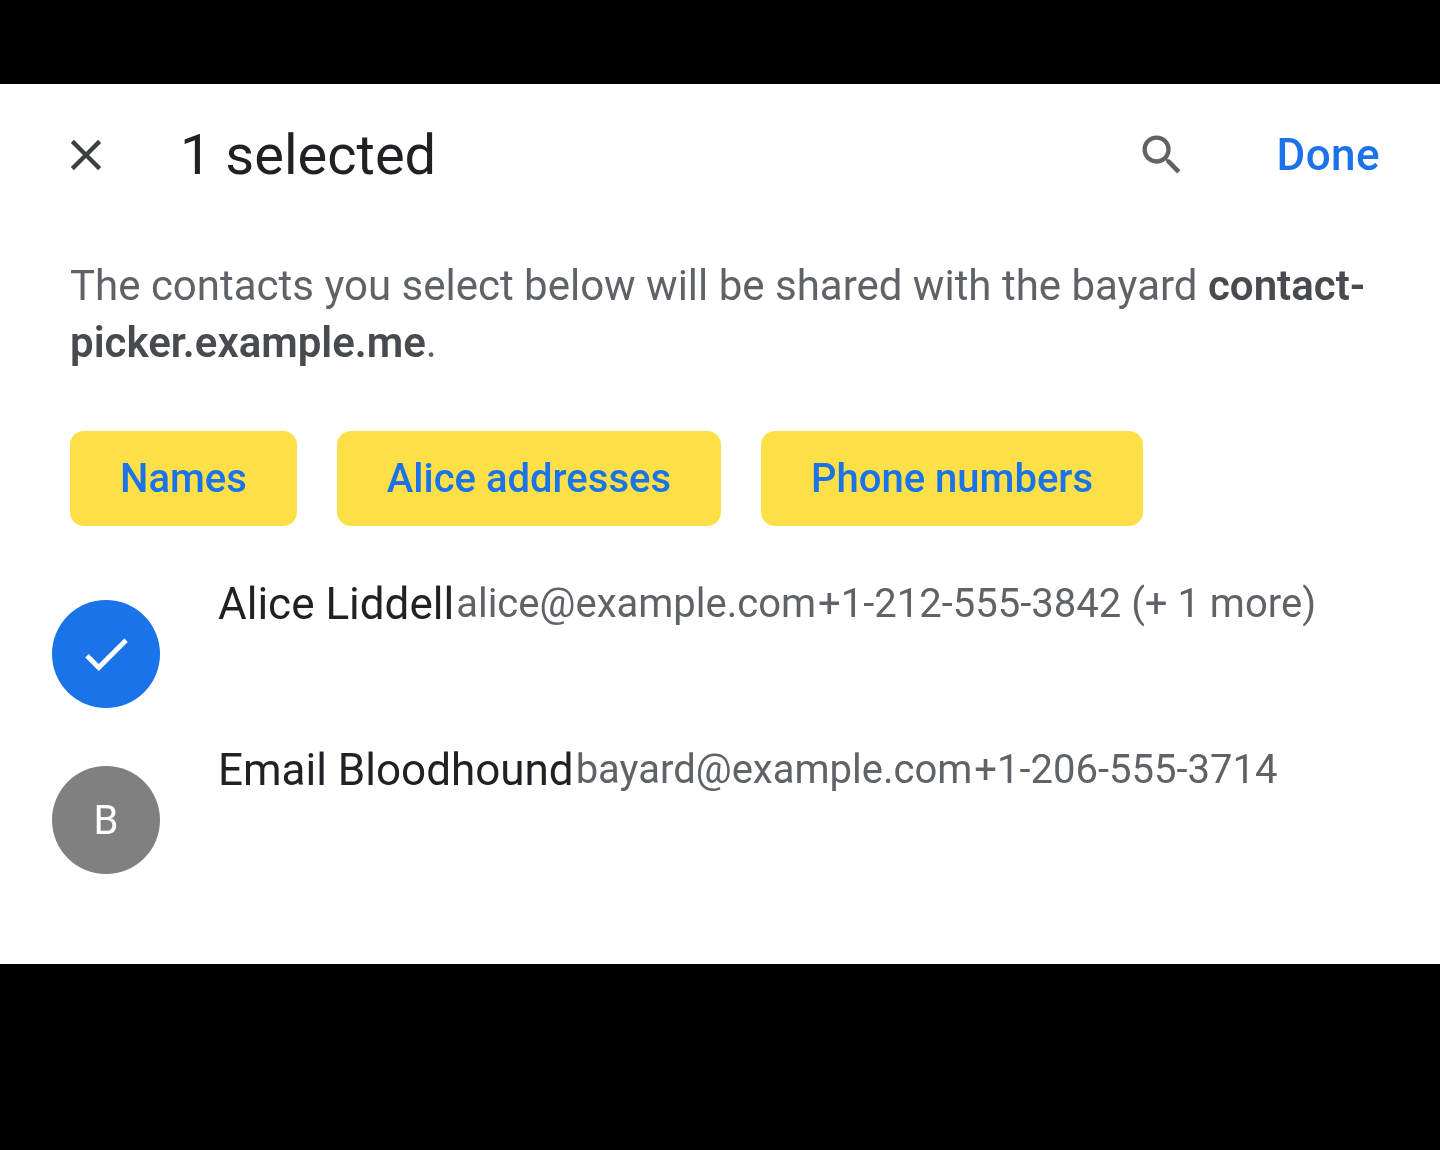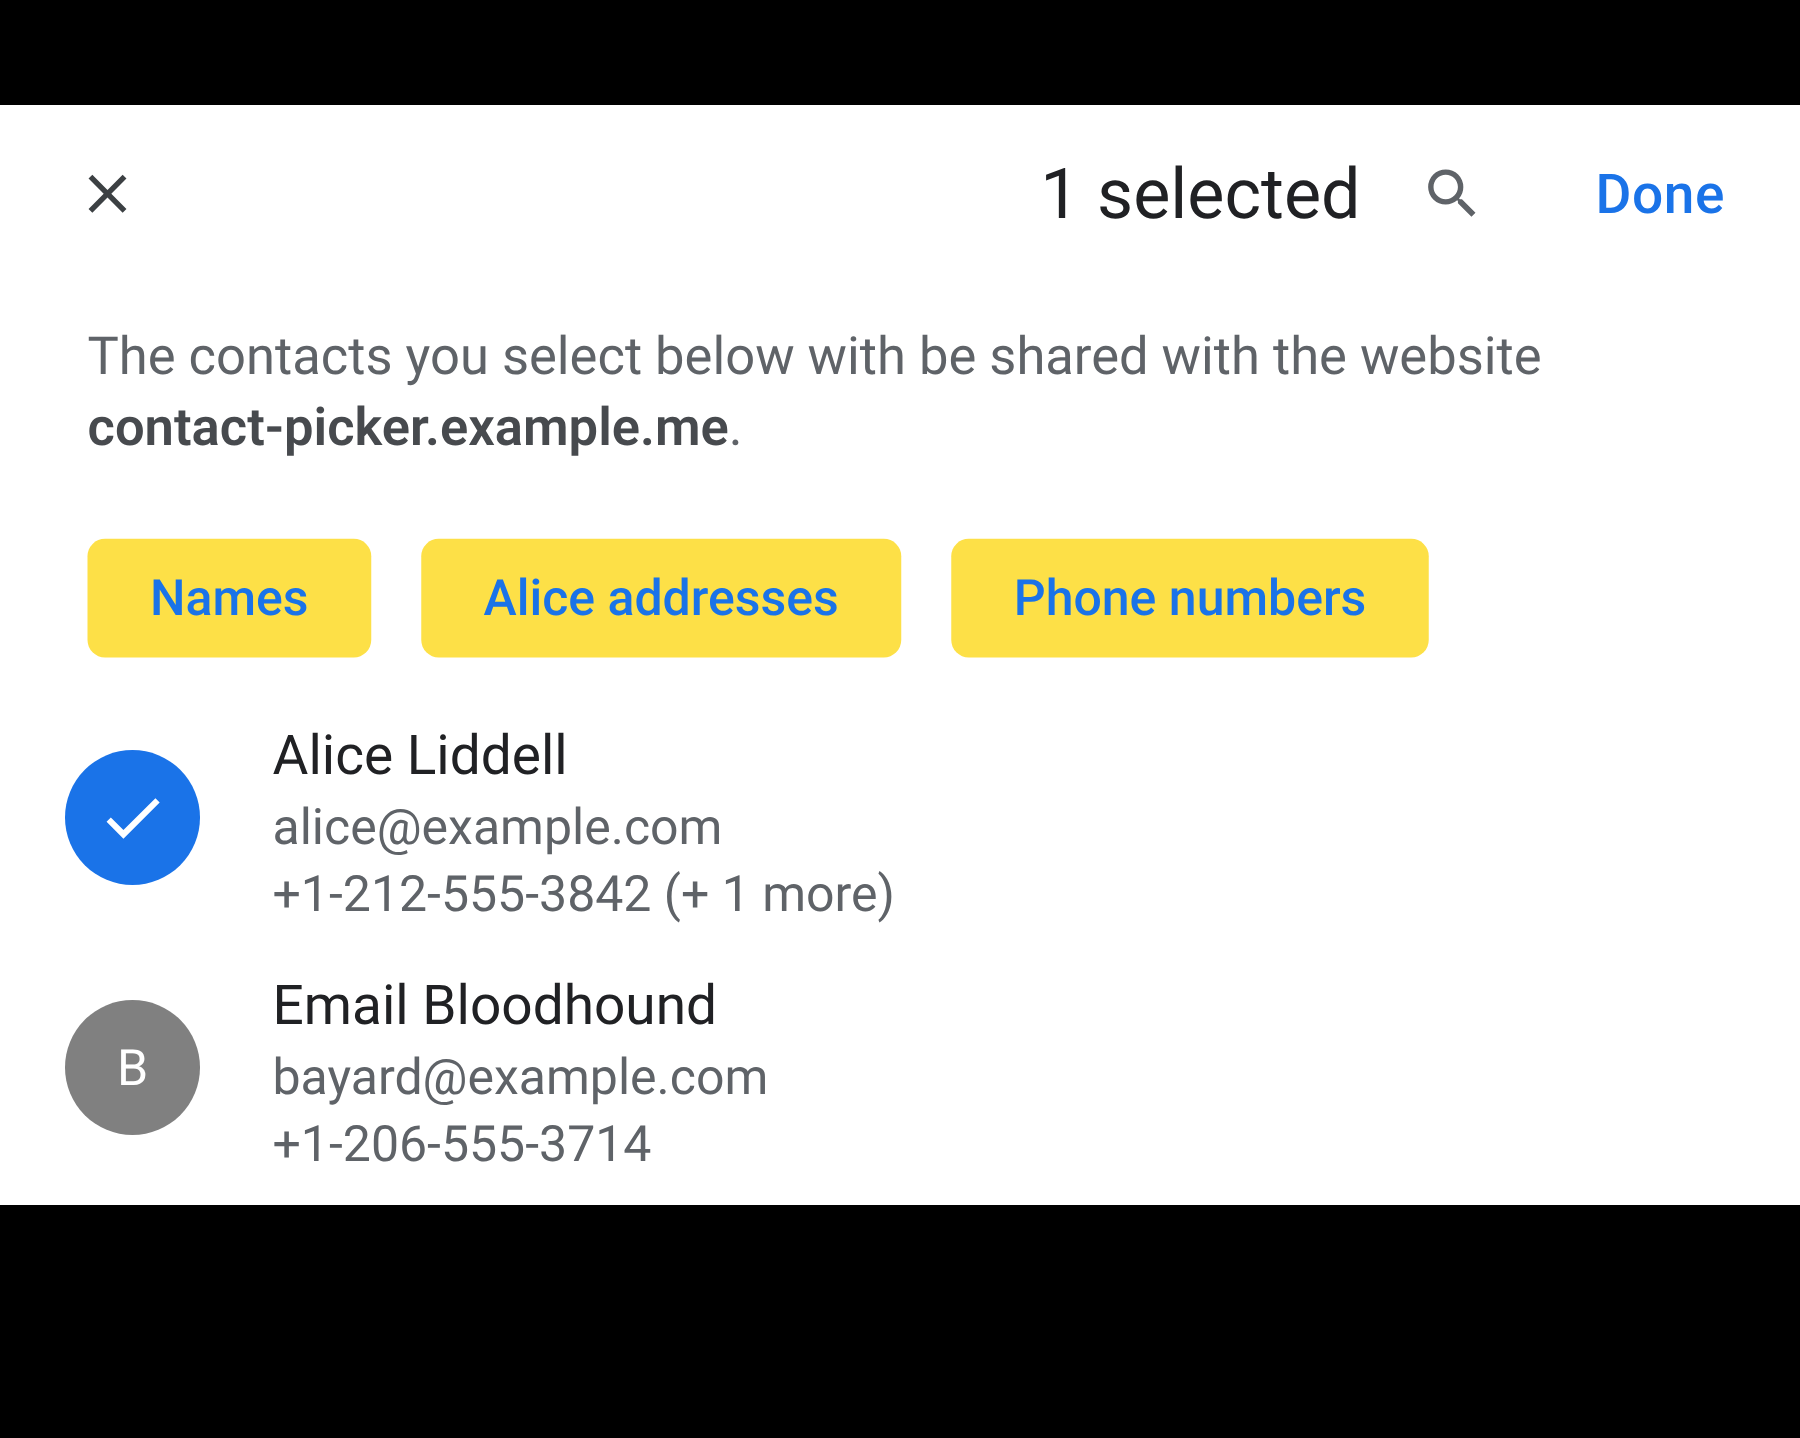--- a/index.html
+++ b/index.html
@@ -9,21 +9,20 @@
   .letterbox-top { height: 84px; background: #000; }
   .letterbox-bottom { flex: 0 0 186px; background: #000; }
 
   .sheet { flex: 1; background: #fff; padding: 0; overflow: hidden; }
 
   .header {
     display: flex;
     align-items: center;
     padding: 38px 60px 0 60px;
     gap: 48px;
-    text-align: right;
   }
   .close-icon { width: 52px; height: 52px; color: #3c4043; cursor: pointer; }
   .header-title { font-size: 56px; color: #202124; font-weight: 400; margin-left: 20px; flex: 1; }
   .search-icon { width: 52px; height: 52px; color: #5f6368; cursor: pointer; margin-right: 40px; }
   .done-btn { font-size: 44px; font-weight: 500; color: #1a73e8; cursor: pointer; letter-spacing: 0.01em; }
 
   .explain {
     padding: 70px 70px 0 70px;
     font-size: 42px;
     line-height: 1.35;
@@ -61,21 +60,21 @@
     display: flex; align-items: center; justify-content: center;
     flex-shrink: 0;
     margin-top: 22px;
     font-size: 40px; font-weight: 400; color: #fff;
   }
   .avatar.selected { background: #1a73e8; }
   .avatar.initial { background: #808080; }
 
   .check-icon { width: 58px; height: 58px; color: #fff; }
 
-  .contact-info { display: flex; flex-direction: column; gap: 2px; }
+  .contact-info { display: flex; flex-direction: row; gap: 2px; }
   .contact-name { font-size: 44px; color: #202124; font-weight: 400; margin-bottom: 4px; }
   .contact-detail { font-size: 40px; color: #5f6368; font-weight: 400; line-height: 1.3; }
 </style>
 </head>
 <body>
 
 <div class="letterbox-top"></div>
 
 <div class="sheet">
 
@@ -84,21 +83,21 @@
       <path d="M19 6.41 17.59 5 12 10.59 6.41 5 5 6.41 10.59 12 5 17.59 6.41 19 12 13.41 17.59 19 19 17.59 13.41 12z" fill="currentColor"></path>
     </svg>
     <div class="header-title">1 selected</div>
     <svg class="search-icon" viewBox="0 0 24 24">
       <path d="M15.5 14h-.79l-.28-.27A6.471 6.471 0 0 0 16 9.5 6.5 6.5 0 1 0 9.5 16c1.61 0 3.09-.59 4.23-1.57l.27.28v.79l5 4.99L20.49 19l-4.99-5zm-6 0C7.01 14 5 11.99 5 9.5S7.01 5 9.5 5 14 7.01 14 9.5 11.99 14 9.5 14z" fill="currentColor"></path>
     </svg>
     <div class="done-btn">Done</div>
   </div>
 
   <div class="explain">
-    <span>The contacts you select below with be shared with the website </span><span class="bold">contact-picker.example.me</span><span>.</span>
+    <span>The contacts you select below will be shared with the bayard </span><span class="bold">contact-picker.example.me</span><span>.</span>
   </div>
 
   <div class="chips">
     <div class="chip">Names</div>
     <div class="chip">Alice addresses</div>
     <div class="chip">Phone numbers</div>
   </div>
 
   <div class="contacts">
 

